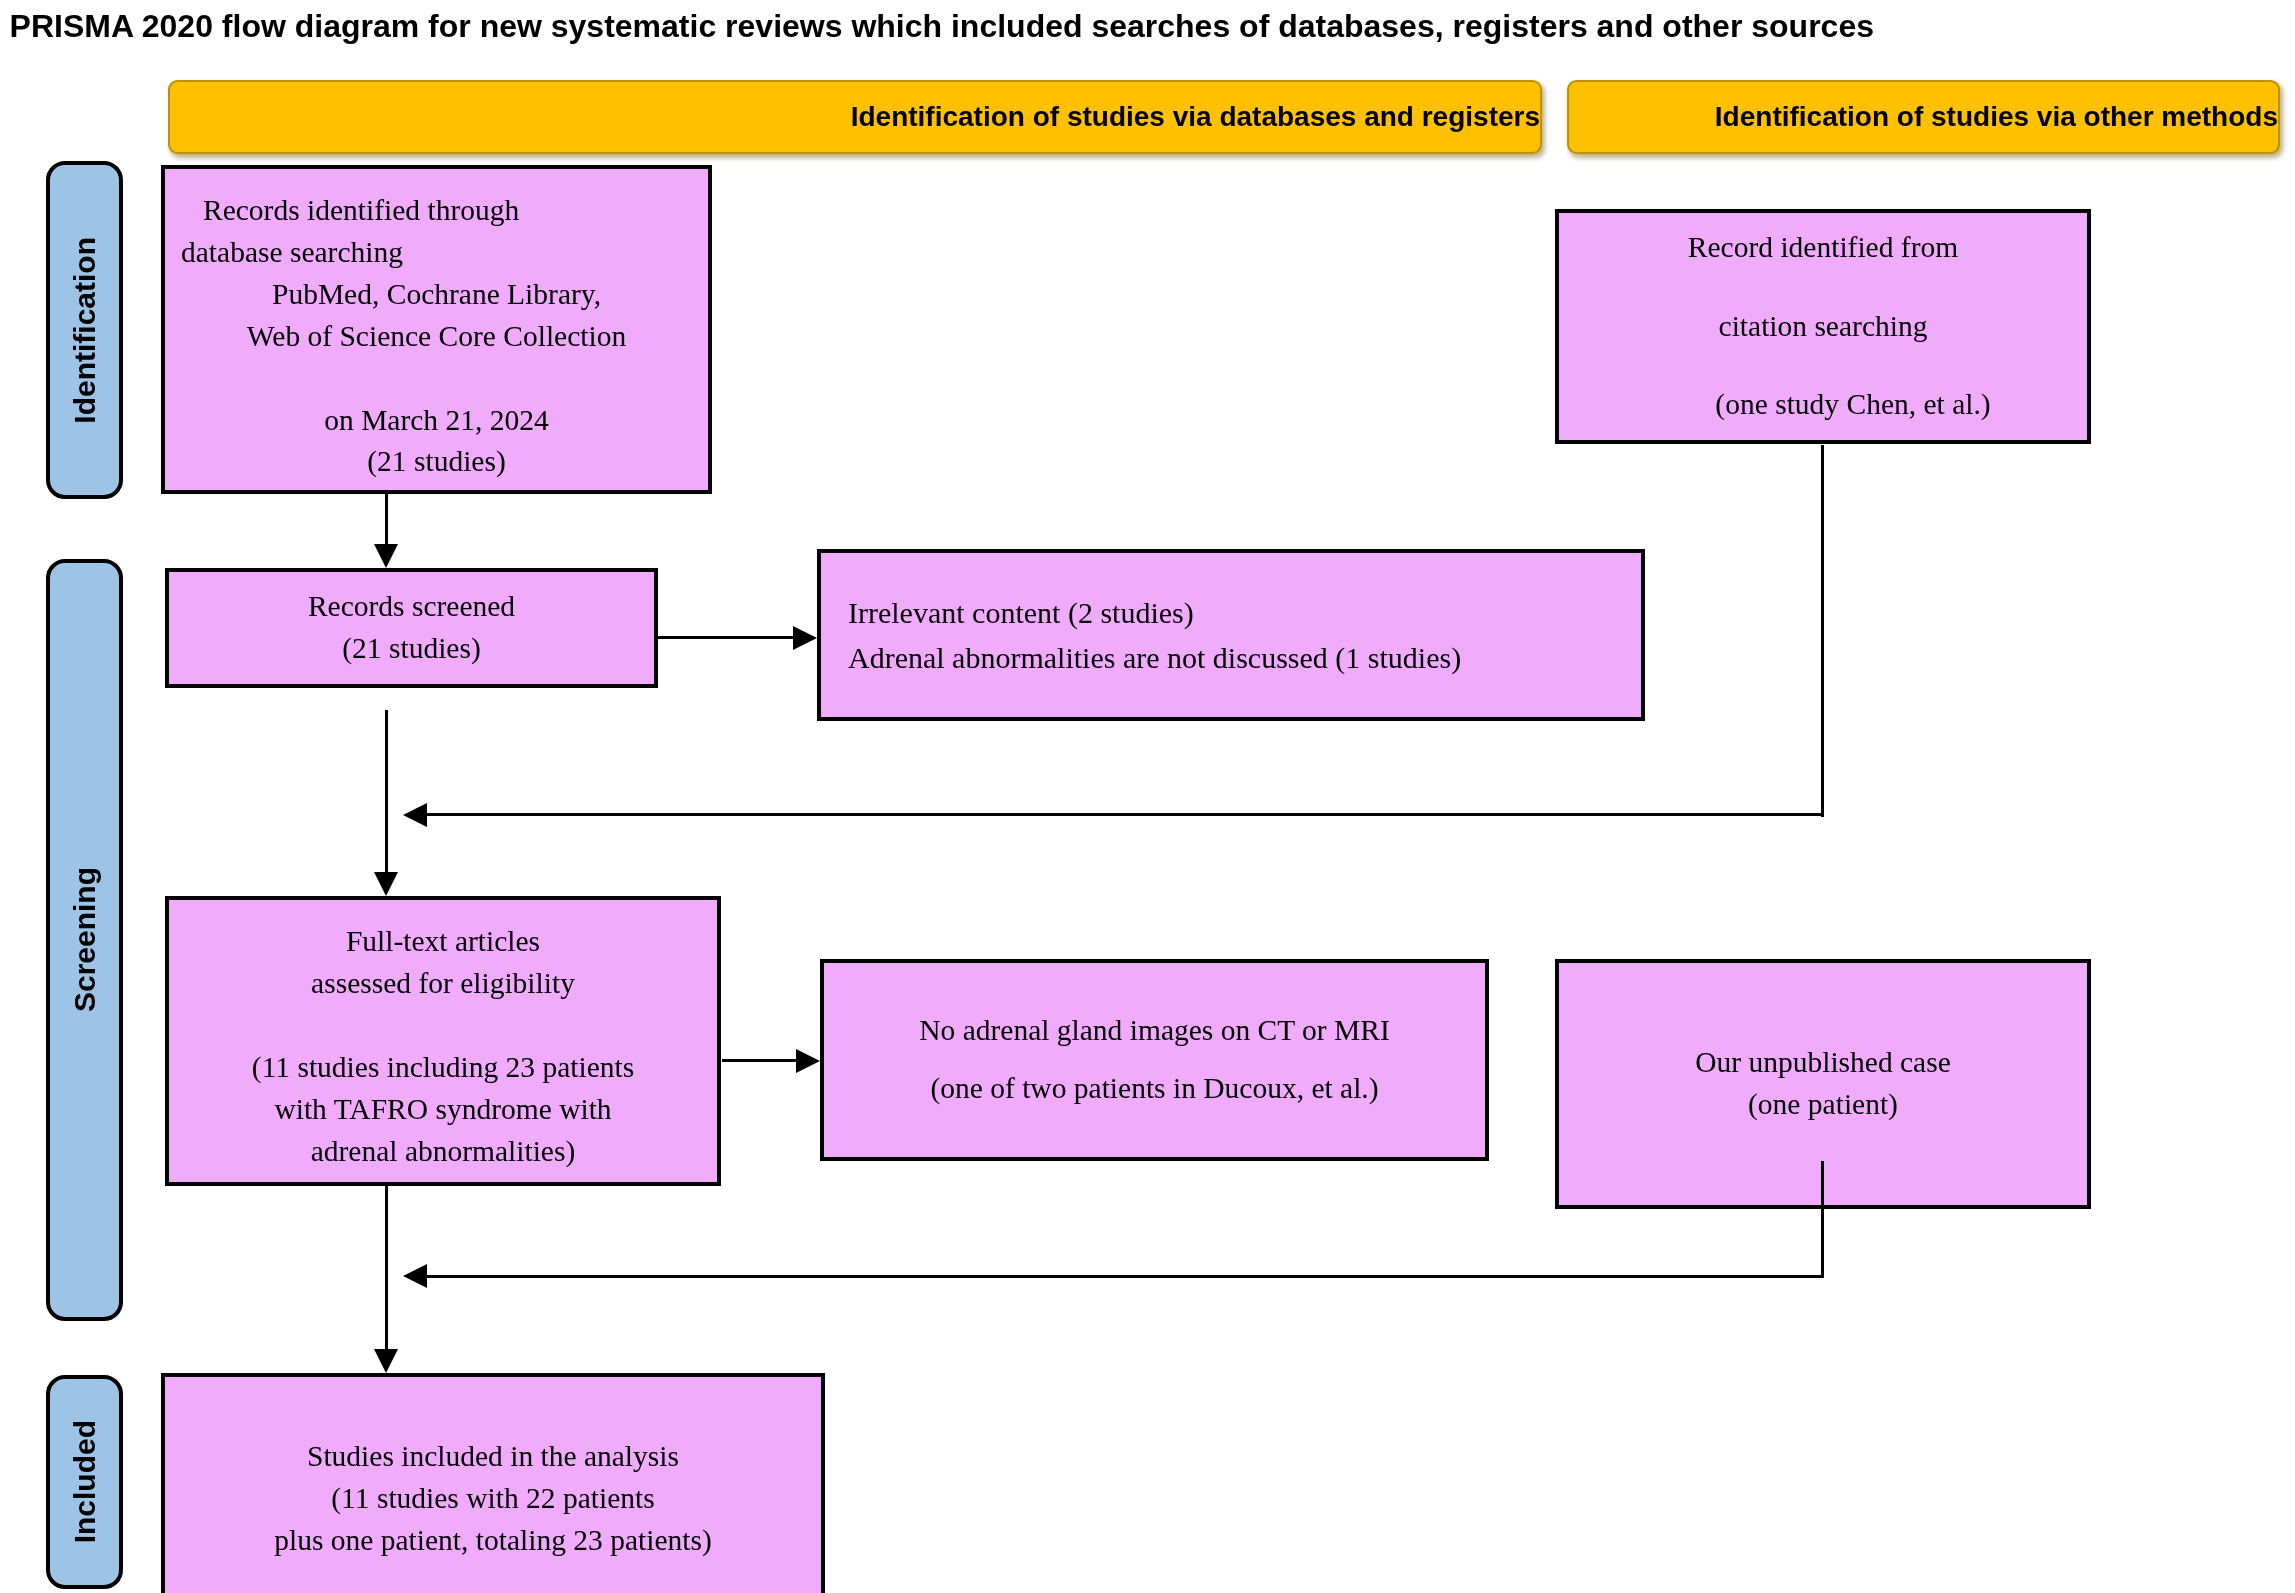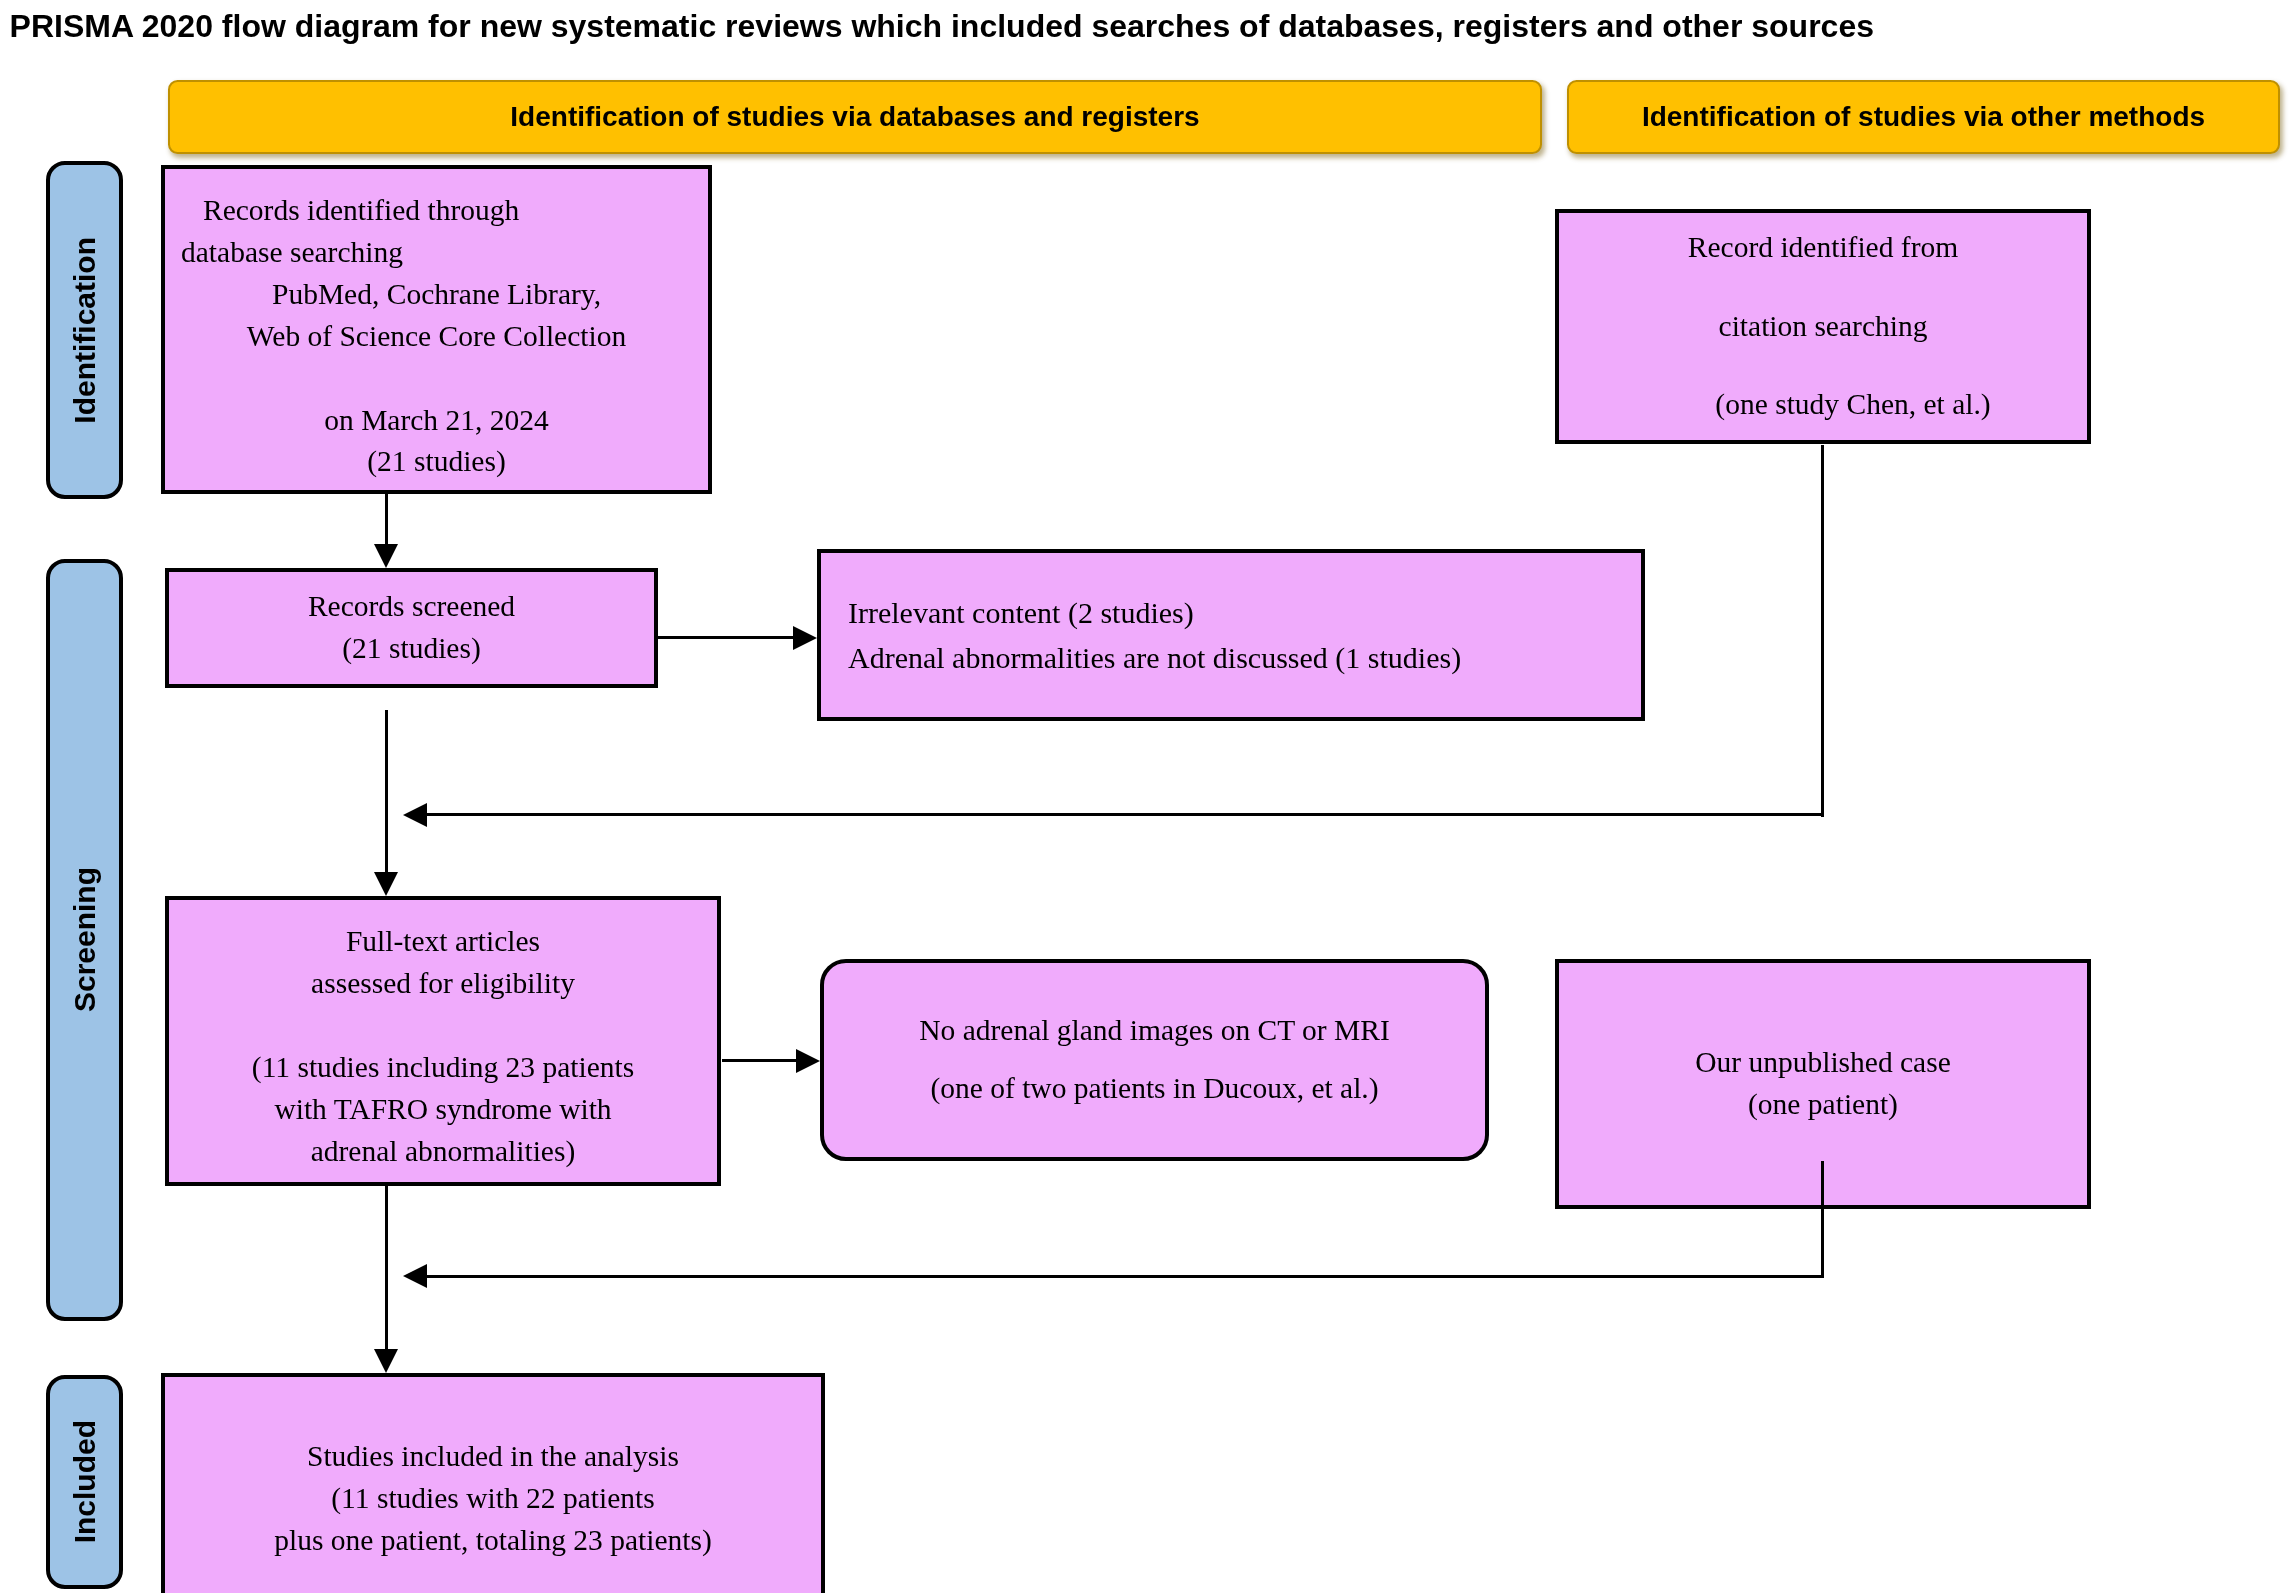--- a/index.html
+++ b/index.html
@@ -17,21 +17,21 @@
     font-family: "Liberation Sans", sans-serif;
     font-weight: bold;
     font-size: 32px;
     white-space: nowrap;
   }
   .banner {
     position: absolute;
     background: #FFC000;
     border: 2.4px solid #BF9000;
     border-radius: 9.6px;
-    display: flex; align-items: center; justify-content: center;
+    display: flex; align-items: center; justify-content: flex-end;
     font-family: "Liberation Sans", sans-serif;
     font-weight: bold;
     font-size: 28px;
     box-shadow: 2.4px 3.2px 4.8px rgba(110, 85, 0, 0.45);
     text-align: center;
   }
   .stage {
     position: absolute;
     background: #9DC3E6;
     border: 4px solid #000;
@@ -53,21 +53,21 @@
     font-size: 29.5px;
     line-height: 1.42;
     box-sizing: border-box;
   }
   .flexcenter { display: flex; flex-direction: column; justify-content: center; }
   .center { text-align: center; }
   .left   { text-align: left; }
   .pad-lg { padding-left: 38px; }
   .pad-sm { padding-left: 16px; }
   .pad-x  { padding-left: 27px; padding-right: 16px; }
-  .loose  { line-height: 1.95; border-radius: 26px; }
+  .loose  { line-height: 1.95; }
   .shift-right { transform: translateX(30px); }
   .spacer { min-height: 42px; }
   .toppad { padding-top: 21px; }
   .vline, .hline { position: absolute; background: #000; }
   .vline { width: 3.2px; }
   .hline { height: 3.2px; }
   .arrow-down, .arrow-right, .arrow-left {
     position: absolute; width: 0; height: 0;
   }
   .arrow-down {

